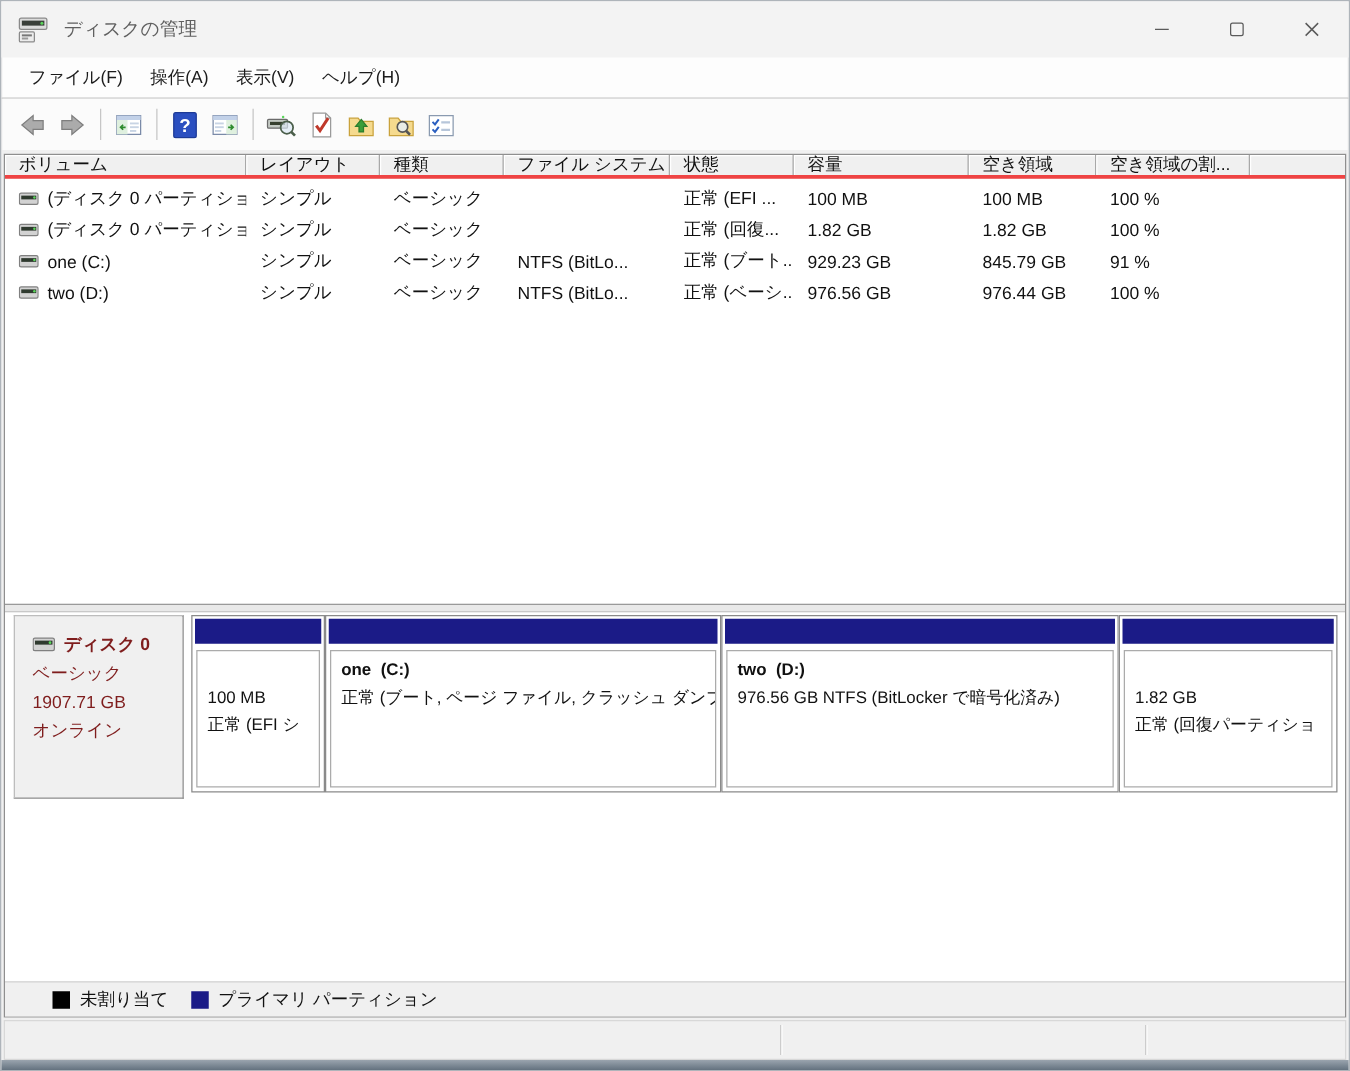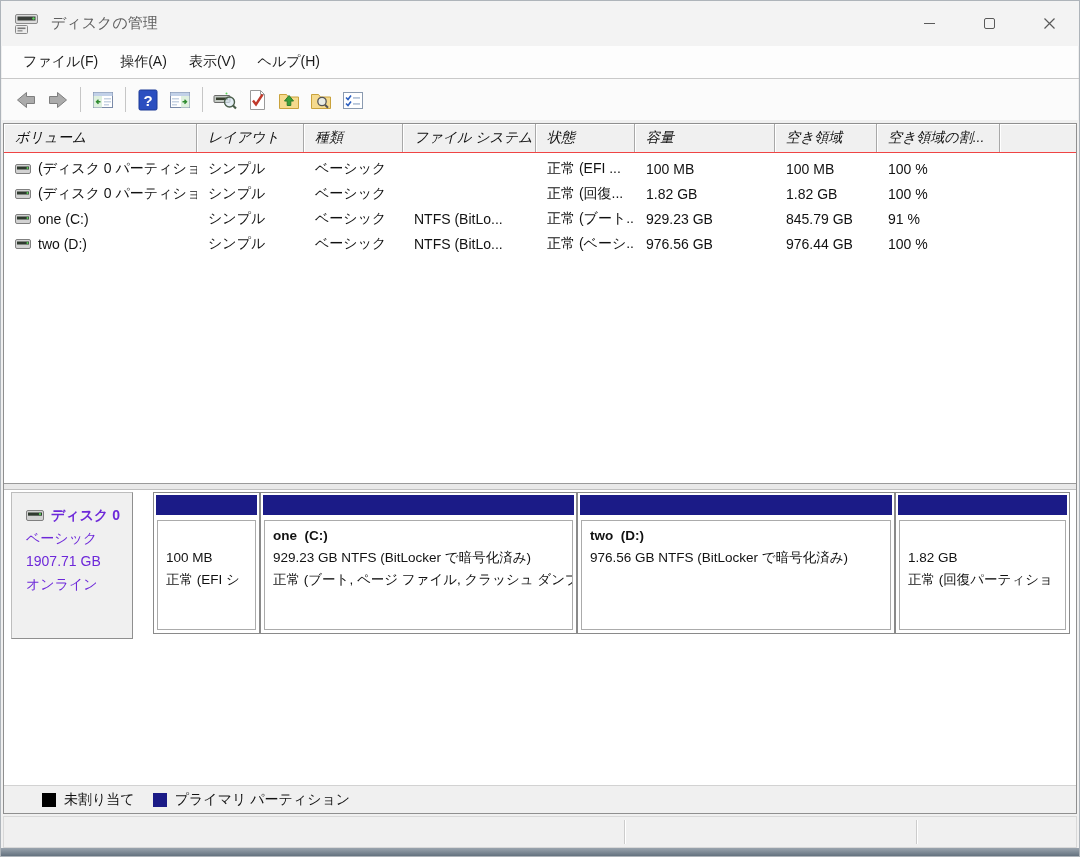--- a/index.html
+++ b/index.html
@@ -29,41 +29,41 @@
              display:flex; align-items:center; padding-left:8px; }
   .tool-btn { width:30px; height:30px; display:flex; align-items:center; justify-content:center; margin:0 1px; }
   .tool-sep { width:1px; height:25px; background:#c6c6c6; margin:0 6px; }
 
   
   .content { position:absolute; top:122px; left:2px; right:2px; bottom:42px;
              border:1px solid #8f8f8f; background:#ffffff; display:flex; flex-direction:column; }
 
   
   .list-pane { height:359px; overflow:hidden; background:#fff; }
-  .lheader { display:flex; height:29px; background:#f0f0f0; border-bottom:1px solid #ef4444;font-style:italic; }
+  .lheader { display:flex; height:19px; background:#f0f0f0; border-bottom:3px solid #ef4444; }
   .hcell { border-right:1px solid #a8a8a8; box-shadow:inset 1px 1px 0 #ffffff;
            display:flex; align-items:center; padding-left:11px; font-size:14px; color:#111;
            overflow:hidden; white-space:nowrap; }
   .lrow { display:flex; height:25px; align-items:center; font-size:14px; color:#111; }
   .cell { padding-left:11px; overflow:hidden; white-space:nowrap; height:100%;
           display:flex; align-items:center; }
   .c0 { width:193px; } .c1 { width:107px; } .c2 { width:99px; } .c3 { width:133px; }
   .c4 { width:99px; }  .c5 { width:140px;text-align:center; } .c6 { width:102px; } .c7 { width:123px; }
   .c8 { flex:1; border-right:none; }
   .vol-icon { margin-right:7px; flex:0 0 auto; display:flex; }
   .rows-area { padding-top:3px; }
 
   
   .splitter { height:7px; background:#e9e9e9; border-top:1px solid #9a9a9a; border-bottom:1px solid #bfbfbf; }
 
   
   .graph-pane { flex:1; position:relative; background:#ffffff; }
-  .disk-block { position:absolute; top:2px; left:7px; width:122px; height:147px; background:#f0f0f0;
+  .disk-block { position:absolute; top:2px; left:7px; width:136px; height:147px; background:#f0f0f0;
                 border:1px solid #bdbdbd; border-right-color:#8f8f8f; border-bottom-color:#8f8f8f;
-                padding:11px 0 0 14px; font-size:14px; line-height:23px; color:#6d28d9; }
+                padding:11px 0 0 14px; font-size:14px; line-height:23px; color:#7f1d1d; }
   .disk-title { font-weight:bold; display:flex; align-items:center; gap:7px; }
   .partition { position:absolute; top:2px; height:142px; border:1px solid #8a8a8a; background:#fff; }
   .p1 { left:149px; width:107px; } .p2 { left:256px; width:317px; }
   .p3 { left:573px; width:318px; } .p4 { left:891px; width:175px; }
   .pstripe { height:20px; margin:2px 2px 0 2px; background:#1b1b87; }
   .pbody { position:absolute; top:27px; left:3px; right:3px; bottom:3px; border:1px solid #ababab;
            padding:4px 8px; font-size:13.5px; line-height:22px; color:#111;
            overflow:hidden; white-space:nowrap; }
   .pname { font-weight:bold; white-space:pre; min-height:22px; }
 
@@ -329,21 +329,20 @@
           <div class="pname"></div>
           <div>100 MB</div>
           <div>正常 (EFI シ</div>
         </div>
       </div>
 
       <div class="partition p2">
         <div class="pstripe" style="background-color: rgb(27, 27, 135);"></div>
         <div class="pbody">
           <div class="pname">one  (C:)</div>
-          <div>929.23 GB NTFS (BitLocker で暗号化済み)</div>
           <div>正常 (ブート, ページ ファイル, クラッシュ ダンプ, プ</div>
         </div>
       </div>
 
       <div class="partition p3">
         <div class="pstripe" style="background-color: rgb(27, 27, 135);"></div>
         <div class="pbody">
           <div class="pname">two  (D:)</div>
           <div>976.56 GB NTFS (BitLocker で暗号化済み)</div>
         </div>

